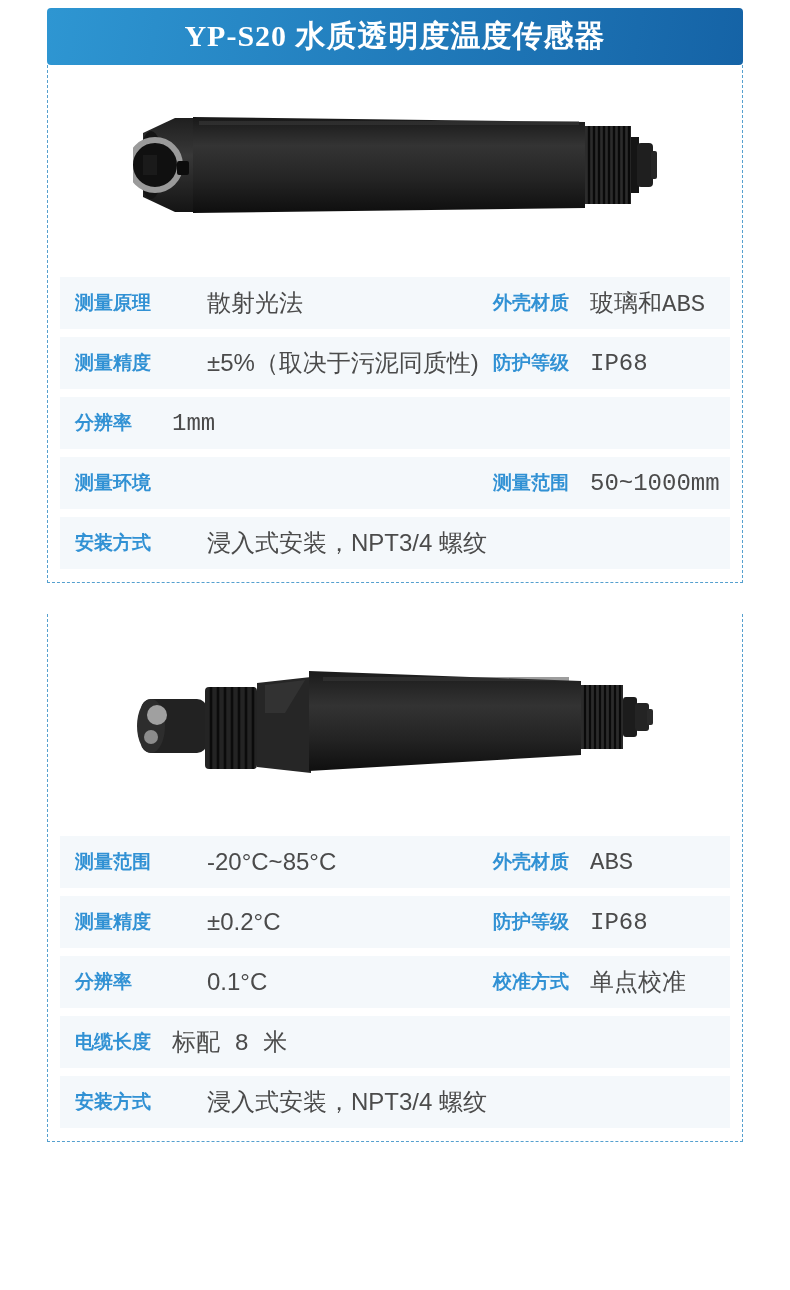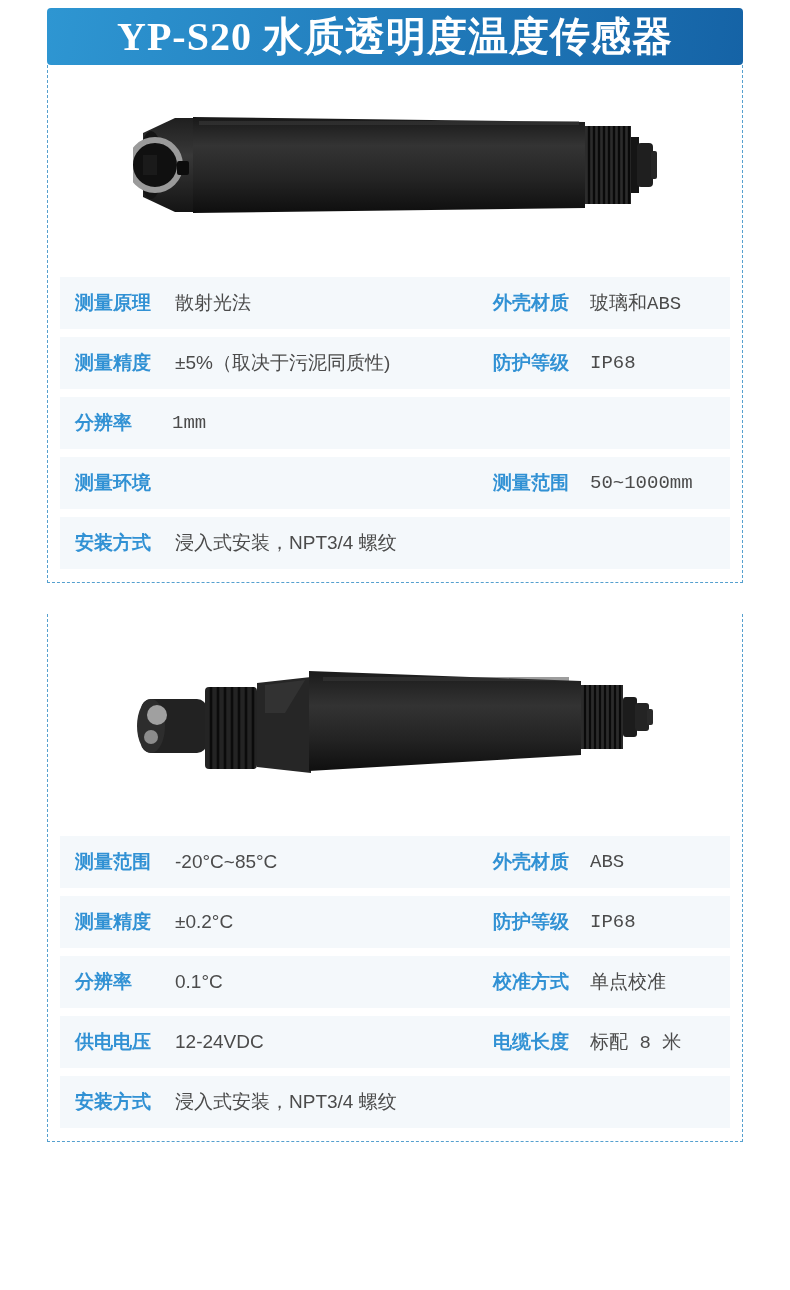--- a/index.html
+++ b/index.html
@@ -10,45 +10,45 @@
     --rowbg:#f4f8fb;--dash:#55a0cf;
   }
   .product-card{width:696px;margin:0 47px;}
   .product-card.first{margin-top:8px;}
   .product-card.second{margin-top:31px;}
   .card-header{
     height:57px;border-radius:4px;
     background:linear-gradient(100deg,var(--hdr-left),var(--hdr-right));
     color:#ffffff;display:flex;align-items:center;justify-content:center;
     font-family:"Liberation Serif","DejaVu Serif",serif;
-    font-size:40px;font-weight:700;letter-spacing:1px;
+    font-size:30px;font-weight:700;letter-spacing:1px;
   }
   .card-body{
     border-left:1px dashed var(--dash);
     border-right:1px dashed var(--dash);
     border-bottom:1px dashed var(--dash);
     padding:0 12px 5px 12px;
   }
   .image-wrap{display:flex;justify-content:center;align-items:center;}
   .image-wrap.s1{height:200px;padding-bottom:12px;}
   .image-wrap.s2{height:208px;padding-bottom:14px;}
   .spec-table{display:block;}
   .spec-row{
     height:52px;margin-bottom:8px;background:var(--rowbg);
     display:flex;align-items:center;padding-left:15px;
   }
   .spec-cell{display:flex;align-items:center;}
-  .spec-cell.c1{width:418px;flex:0 0 418px;}
+  .spec-cell.c1{width:418px;flex:0 0 418px;gap:32px;}
   .spec-cell.c2{flex:1;font-family:Liberation Mono, monospace;}
   .spec-label{
     font-weight:700;color:var(--label);font-size:19px;
     flex:0 0 100px;white-space:nowrap;
   }
   .spec-cell.c2 .spec-label{flex:0 0 97px;}
-  .spec-value{color:var(--value);font-size:19px;white-space:nowrap;}
+  .spec-value{color:var(--value);font-size:24px;white-space:nowrap;}
 </style>
 </head>
 <body style="--hdr-left: #2e96d2; --hdr-right: #1563a6; --label: #3191d4; --value: #4b4b4b; --rowbg: #f4f8fb; --dash: #55a0cf;">
 
 <div class="product-card first">
   <div class="card-header">YP-S20 水质透明度温度传感器</div>
   <div class="card-body">
     <div class="image-wrap s1">
       <svg width="524" height="104" viewBox="0 0 524 104">
         <defs>
@@ -189,24 +189,20 @@
           <div class="spec-cell c1">
             <span class="spec-label">分辨率</span>
             <span class="spec-value">0.1°C</span>
           </div>
           <div class="spec-cell c2">
             <span class="spec-label">校准方式</span>
             <span class="spec-value">单点校准</span>
           </div>
         </div>
         <div class="spec-row">
-          <div class="spec-cell c1">
-            <span class="spec-label">供电电压</span>
-            <span class="spec-value">12-24VDC</span>
-          </div>
           <div class="spec-cell c2">
             <span class="spec-label">电缆长度</span>
             <span class="spec-value">标配 8 米</span>
           </div>
         </div>
         <div class="spec-row">
           <div class="spec-cell c1">
             <span class="spec-label">安装方式</span>
             <span class="spec-value">浸入式安装，NPT3/4 螺纹</span>
           </div>

